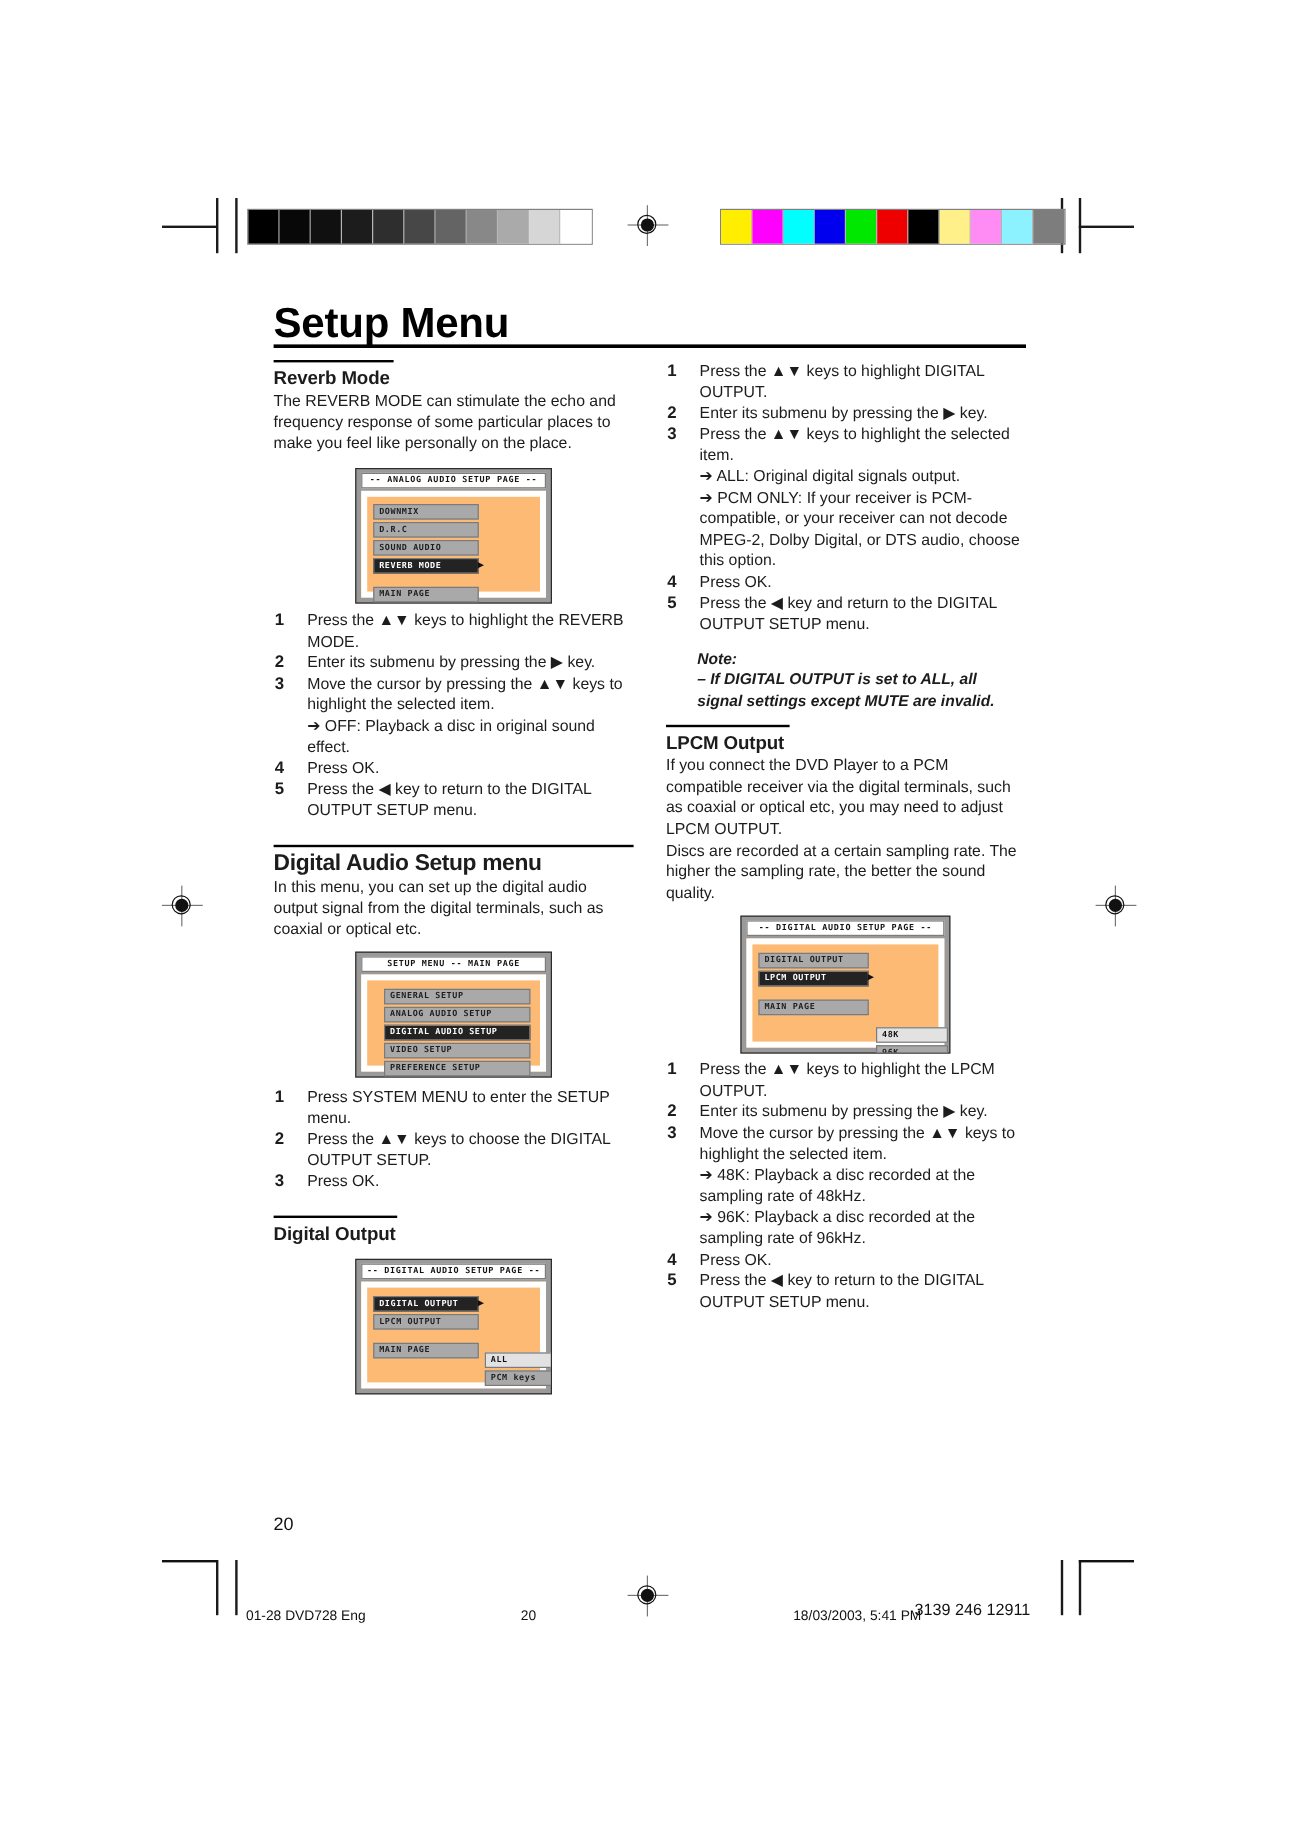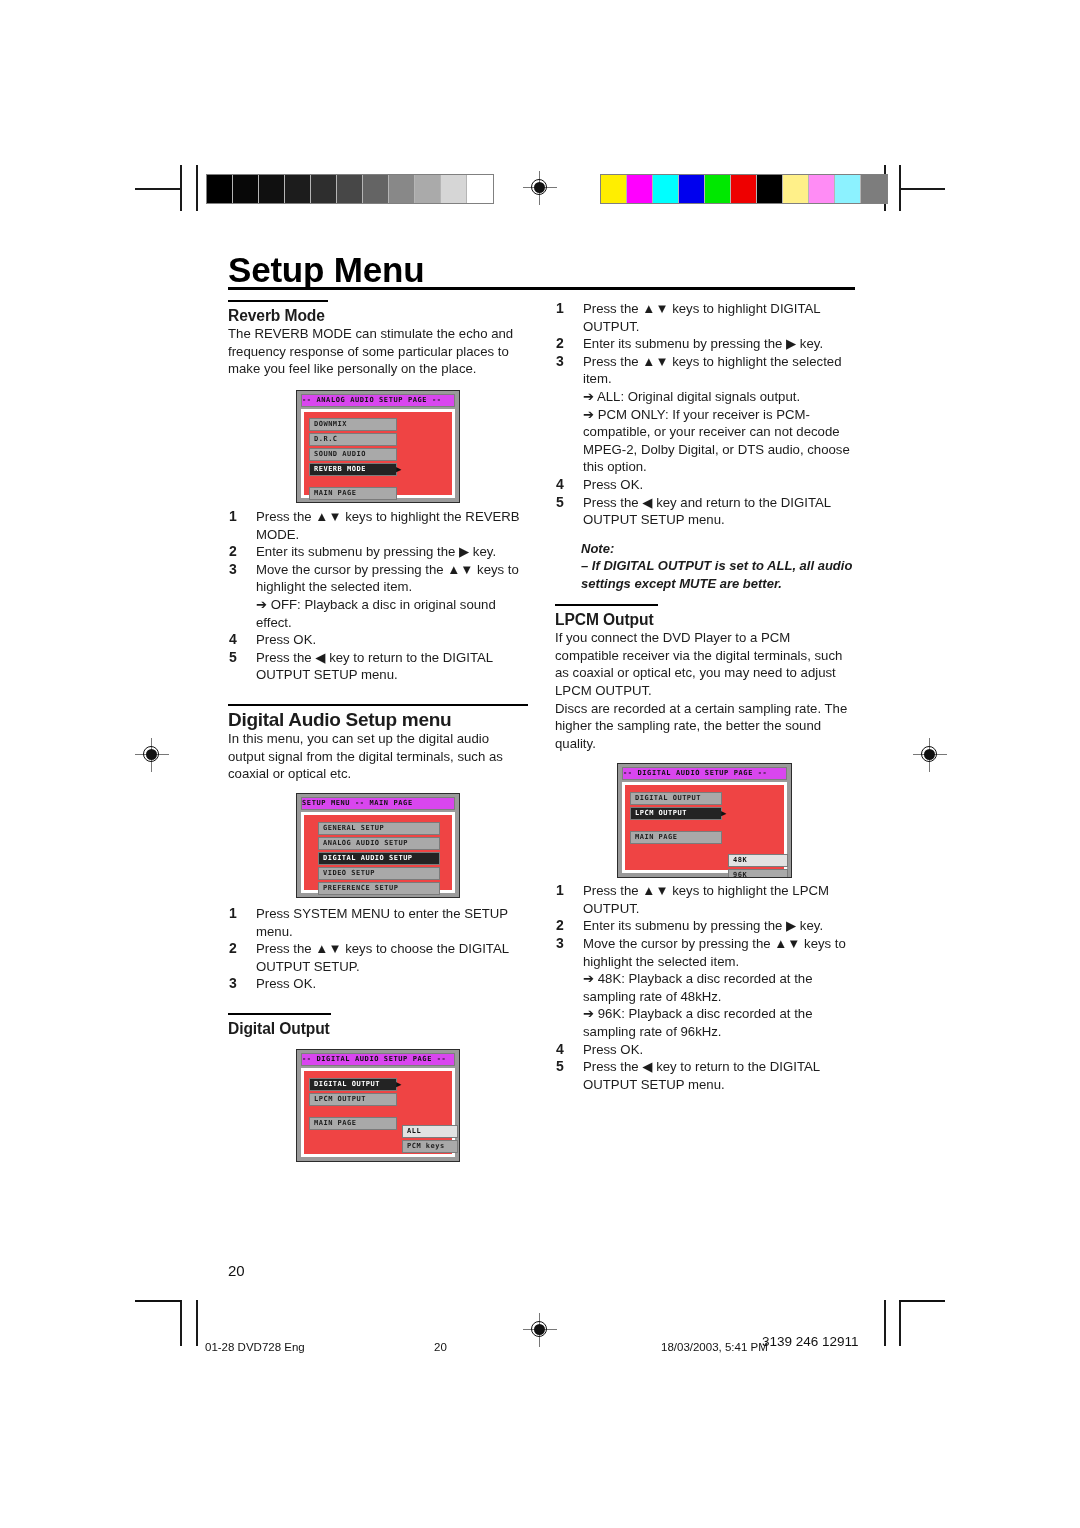--- a/index.html
+++ b/index.html
@@ -160,35 +160,35 @@
     border: 1px solid #2c2c2c;
     box-sizing: border-box;
     font-family: "DejaVu Sans Mono", monospace;
     color: #1b1b1b;
     overflow: hidden;
   }
   .osd .osd-head {
     position: absolute;
     left: 4px; right: 4px; top: 3px;
     height: 13px;
-    background: #d946ef;
+    background: #ffffff;
     border: 1px solid #7d7d7d;
     box-sizing: border-box;
     font-size: 7px;
     letter-spacing: 0.6px;
-    text-align: left;
+    text-align: center;
     line-height: 11px;
     color: #111;
     font-weight: bold;
   }
   .osd .osd-body {
     position: absolute;
     left: 4px; right: 4px; top: 18px; bottom: 4px;
-    background: #ef4444;
-    border: 3px solid #ffffff;
+    background: #fdba74;
+    border: 5px solid #ffffff;
     box-sizing: border-box;
   }
   .osd-col {
     position: absolute;
   }
   .osd-item {
     background: #a9a9a9;
     border: 1px solid #7b7b7b;
     box-sizing: border-box;
     font-size: 7px;
@@ -454,21 +454,21 @@
       <span>Press OK.</span>
     </li>
     <li>
       <span class="num">5</span>
       <span>Press the ◀ key and return to the DIGITAL OUTPUT SETUP menu.</span>
     </li>
   </ol>
 
   <div class="note">
     <div class="note-label">Note:</div>
-    <div class="note-body">–   If DIGITAL OUTPUT is set to ALL, all audio settings except MUTE are better.</div>
+    <div class="note-body">–   If DIGITAL OUTPUT is set to ALL, all signal settings except MUTE are invalid.</div>
   </div>
 
   <div class="spacer-sm"></div>
   <div class="sect-rule wide"></div>
   <h2 class="sect">LPCM Output</h2>
   <p class="body">If you connect the DVD Player to a PCM compatible receiver via the digital terminals, such as coaxial or optical etc, you may need to adjust LPCM OUTPUT.</p>
   <p class="body">Discs are recorded at a certain sampling rate. The higher the sampling rate, the better the sound quality.</p>
 
   <div class="osd-wrap" style="height:130px;">
     <div class="osd" style="position:absolute;left:62px;top:11px;width:175px;height:115px;">

